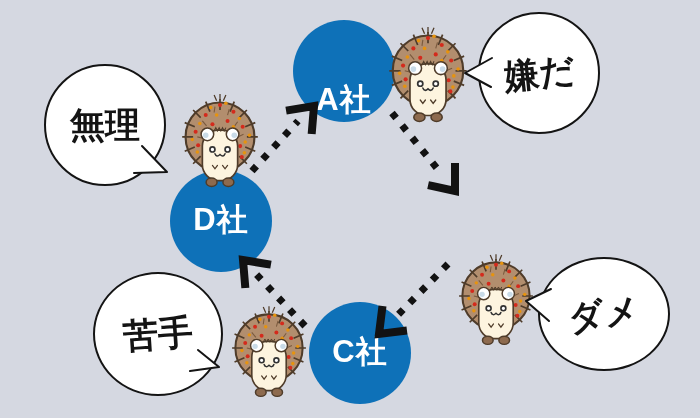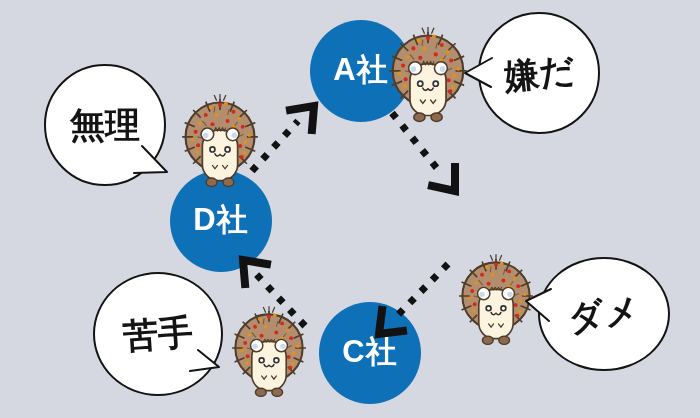--- a/index.html
+++ b/index.html
@@ -19,23 +19,23 @@
     display:flex;align-items:center;justify-content:center;
     z-index:1;
   }
   .node .label{
     color:#ffffff;
     font-size:31px;
     font-weight:800;
     letter-spacing:1px;
     transform:translateY(-1px);
   }
-  #node-a{left:310px;top:20px;}
+  #node-a{left:293px;top:20px;align-items:flex-end;}
   #node-b{left:427px;top:165px;}
-  #node-c{left:319px;top:302px;}
+  #node-c{left:309px;top:302px;}
   #node-d{left:170px;top:170px;}
 
   
   .hedgehog{position:absolute;z-index:2;}
   #hedgehog-a{left:385px;top:26px;width:86px;height:99px;}
   #hedgehog-d{left:178px;top:93px;width:84px;height:97px;}
   #hedgehog-b{left:455px;top:253px;width:82px;height:95px;}
   #hedgehog-c{left:228px;top:305px;width:82px;height:95px;}
 
   

